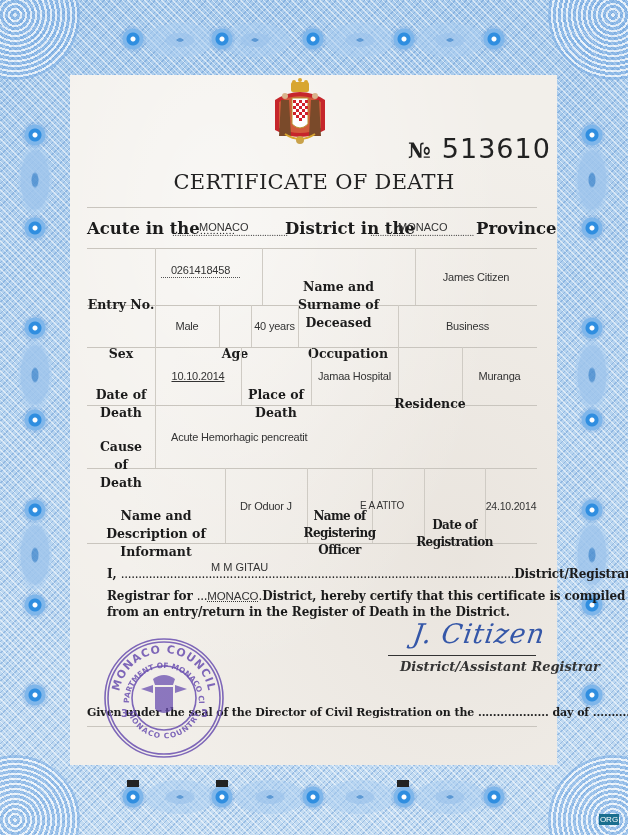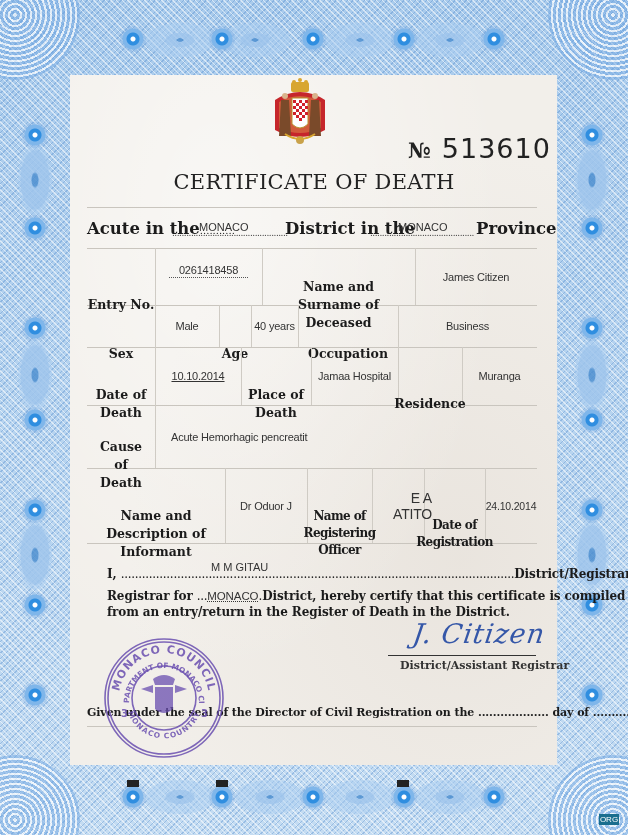--- a/index.html
+++ b/index.html
@@ -34,21 +34,21 @@
   .heading{position:absolute;left:87px;top:219px;width:450px;font-weight:bold;font-size:16.5px;white-space:nowrap;}
   .heading .dots{font-weight:normal;font-size:10px;letter-spacing:0;}
   .fill{font-family:"Liberation Sans","DejaVu Sans",sans-serif;font-weight:normal;font-size:11px;color:#333;position:absolute;}
   .lbl{position:absolute;font-weight:bold;font-size:12.5px;text-align:center;line-height:18px;display:flex;align-items:center;justify-content:center;margin-top:28px;}
   .val{position:absolute;font-family:"Liberation Sans","DejaVu Sans",sans-serif;font-size:11px;color:#333;text-align:center;display:flex;align-items:center;justify-content:center;letter-spacing:-.2px;}
   .cond{letter-spacing:-.6px;font-size:12px;line-height:17px;}
   .dotted{border-bottom:1px dotted #555;padding:0 10px 1px;}
   .cert{position:absolute;left:107px;font-weight:bold;font-size:12px;white-space:nowrap;letter-spacing:-.1px;}
   .sig{position:absolute;left:413px;top:618px;font-family:"DejaVu Serif",serif;font-style:italic;font-size:27px;color:#3557a8;transform:skewX(-8deg);letter-spacing:1px;}
   .sigline{position:absolute;left:388px;top:655px;width:148px;height:1px;background:#333;}
-  .siglabel{position:absolute;left:400px;top:659px;font-weight:bold;font-size:11px;color:#333;}
+  .siglabel{position:absolute;left:400px;top:659px;font-style:italic;font-weight:bold;font-size:13px;color:#333;}
   .seal{position:absolute;left:103px;top:637px;width:122px;height:122px;}
   .badge{position:absolute;left:599px;top:814px;width:20px;height:11px;background:#1a6e8e;color:#fff;font-family:"Liberation Sans",sans-serif;font-size:8px;line-height:11px;text-align:center;}
   .clip{position:absolute;width:12px;height:7px;background:#222;}
 </style>
 </head>
 <body>
 
 <div class="border">
 
   <div class="corner" style="left:-50px;top:-50px;"></div>
@@ -156,21 +156,21 @@
 <span class="abs" style="left:172px;top:228px;font-size:9px;letter-spacing:-.5px;color:#444;">.................................................</span>
 <span class="abs" style="left:285px;top:219px;font-weight:bold;font-size:16.5px;white-space:nowrap;">District in the</span>
 <span class="abs" style="left:370px;top:228px;font-size:9px;letter-spacing:-.5px;color:#444;">............................................</span>
 <span class="fill" style="left:398px;top:221px;">MONACO</span>
 <span class="abs" style="left:476px;top:219px;font-weight:bold;font-size:16.5px;">Province</span>
 
 <div class="vline" style="left:155px;top:248px;height:57px;"></div>
 <div class="vline" style="left:262px;top:248px;height:57px;"></div>
 <div class="vline" style="left:415px;top:248px;height:57px;"></div>
 <div class="lbl" style="left:87px;top:248px;width:68px;height:57px;">Entry No.</div>
-<div class="val" style="left:155px;top:248px;width:107px;height:45px;">
+<div class="val" style="left:147px;top:248px;width:107px;height:45px;">
     <span class="dotted">0261418458</span>
   </div>
 <div class="lbl" style="left:262px;top:248px;width:153px;height:57px;padding:0 20px;box-sizing:border-box;">Name and Surname of Deceased</div>
 <div class="val" style="left:415px;top:248px;width:122px;height:57px;">James Citizen</div>
 
 <div class="vline" style="left:155px;top:305px;height:42px;"></div>
 <div class="vline" style="left:219px;top:305px;height:42px;"></div>
 <div class="vline" style="left:251px;top:305px;height:42px;"></div>
 <div class="vline" style="left:298px;top:305px;height:42px;"></div>
 <div class="vline" style="left:398px;top:305px;height:42px;"></div>
@@ -198,21 +198,21 @@
 <div class="val" style="left:171px;top:405px;height:63px;justify-content:flex-start;">Acute Hemorhagic pencreatit</div>
 
 <div class="vline" style="left:225px;top:468px;height:75px;"></div>
 <div class="vline" style="left:307px;top:468px;height:75px;"></div>
 <div class="vline" style="left:372px;top:468px;height:75px;"></div>
 <div class="vline" style="left:424px;top:468px;height:75px;"></div>
 <div class="vline" style="left:485px;top:468px;height:75px;"></div>
 <div class="lbl" style="left:87px;top:468px;width:138px;height:75px;padding:0 4px;box-sizing:border-box;">Name and Description of Informant</div>
 <div class="val" style="left:225px;top:468px;width:82px;height:75px;">Dr Oduor J</div>
 <div class="lbl cond" style="left:307px;top:468px;width:65px;height:75px;padding:0 4px;box-sizing:border-box;">Name of Registering Officer</div>
-<div class="val" style="left:380px;top:468px;width:52px;height:75px;font-size:14px;text-align:right;">E A ATITO</div>
+<div class="val" style="left:356px;top:468px;width:52px;height:75px;font-size:10px;text-align:right;">E A ATITO</div>
 <div class="lbl cond" style="left:424px;top:468px;width:61px;height:75px;padding:0 2px;box-sizing:border-box;">Date of Registration</div>
 <div class="val" style="left:485px;top:468px;width:52px;height:75px;font-size:10.5px;">24.10.2014</div>
 
 <div class="cert" style="top:567px;">
   <span>I,</span>
   <span style="font-weight:normal;letter-spacing:-.3px;">................................................................................................................</span><span>District/Registrar</span>
 </div>
 <span class="fill" style="left:211px;top:561px;">M M GITAU</span>
 <div class="cert" style="top:589px;">
   <span>Registrar for</span>

